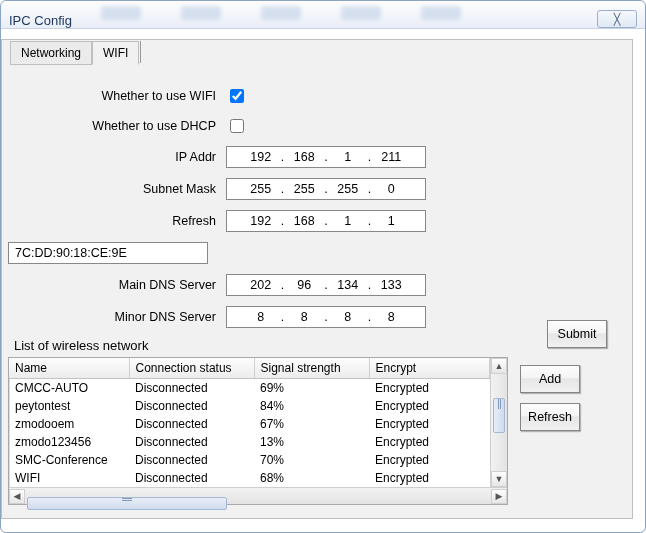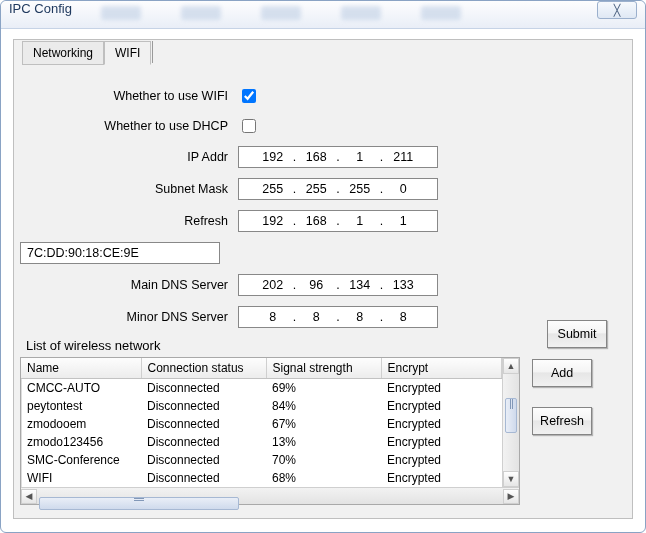--- a/index.html
+++ b/index.html
@@ -19,21 +19,21 @@
     border-radius: 6px;
     box-shadow: 0 0 0 1px rgba(255,255,255,0.5) inset;
     position: relative;
   }
   .titlebar {
     height: 28px;
     background: linear-gradient(to bottom, #fdfdfe, #e9eef7);
     border-bottom: 1px solid #c6d3e6;
     border-radius: 6px 6px 0 0;
     display: flex;
-    align-items: flex-start;
+    align-items: flex-end;
     padding: 0 8px;
   }
   .titlebar .title {
     flex: 1;
     font-size: 13px;
     color: #203a5f;
   }
   .close-btn {
     width: 40px;
     height: 18px;
@@ -56,21 +56,21 @@
     display:flex;
     gap: 40px;
     opacity:0.5;
     filter: blur(2px);
     pointer-events: none;
   }
   .blur-strip span {
     width:40px; height:14px; background:#b7c9e1; border-radius:3px;
   }
   .client {
-    padding: 10px 12px 12px 12px;
+    padding: 10px 12px 12px 0;
   }
   .panel {
     border: 1px solid #bfbfbf;
     background: #f1f1f1;
     padding: 2px 6px 10px 6px;
     height: 480px;
     position: relative;
   }
   .tabs {
     display: flex;
@@ -214,22 +214,22 @@
     border-radius:2px;
   }
   .grip{
     width:3px;height:10px;
     background: repeating-linear-gradient(to right,#8298b8 0 1px, transparent 1px 2px);
     margin:auto;
   }
   .btncol{
     display:flex;
     flex-direction:column;
-    gap:20px;
-    margin-top:2px;
+    gap:10px;
+    margin-top:8px;
   }
   .winbtn{
     width:60px;
     height:28px;
     background:linear-gradient(to bottom,#fdfdfd 0%, #f4f4f4 45%, #e6e6e6 50%, #f1f1f1 100%);
     border:1px solid #858585;
     box-shadow: 1px 1px 1px rgba(0,0,0,0.25);
     font-size:12.5px;
     font-family:inherit;
     cursor:pointer;

